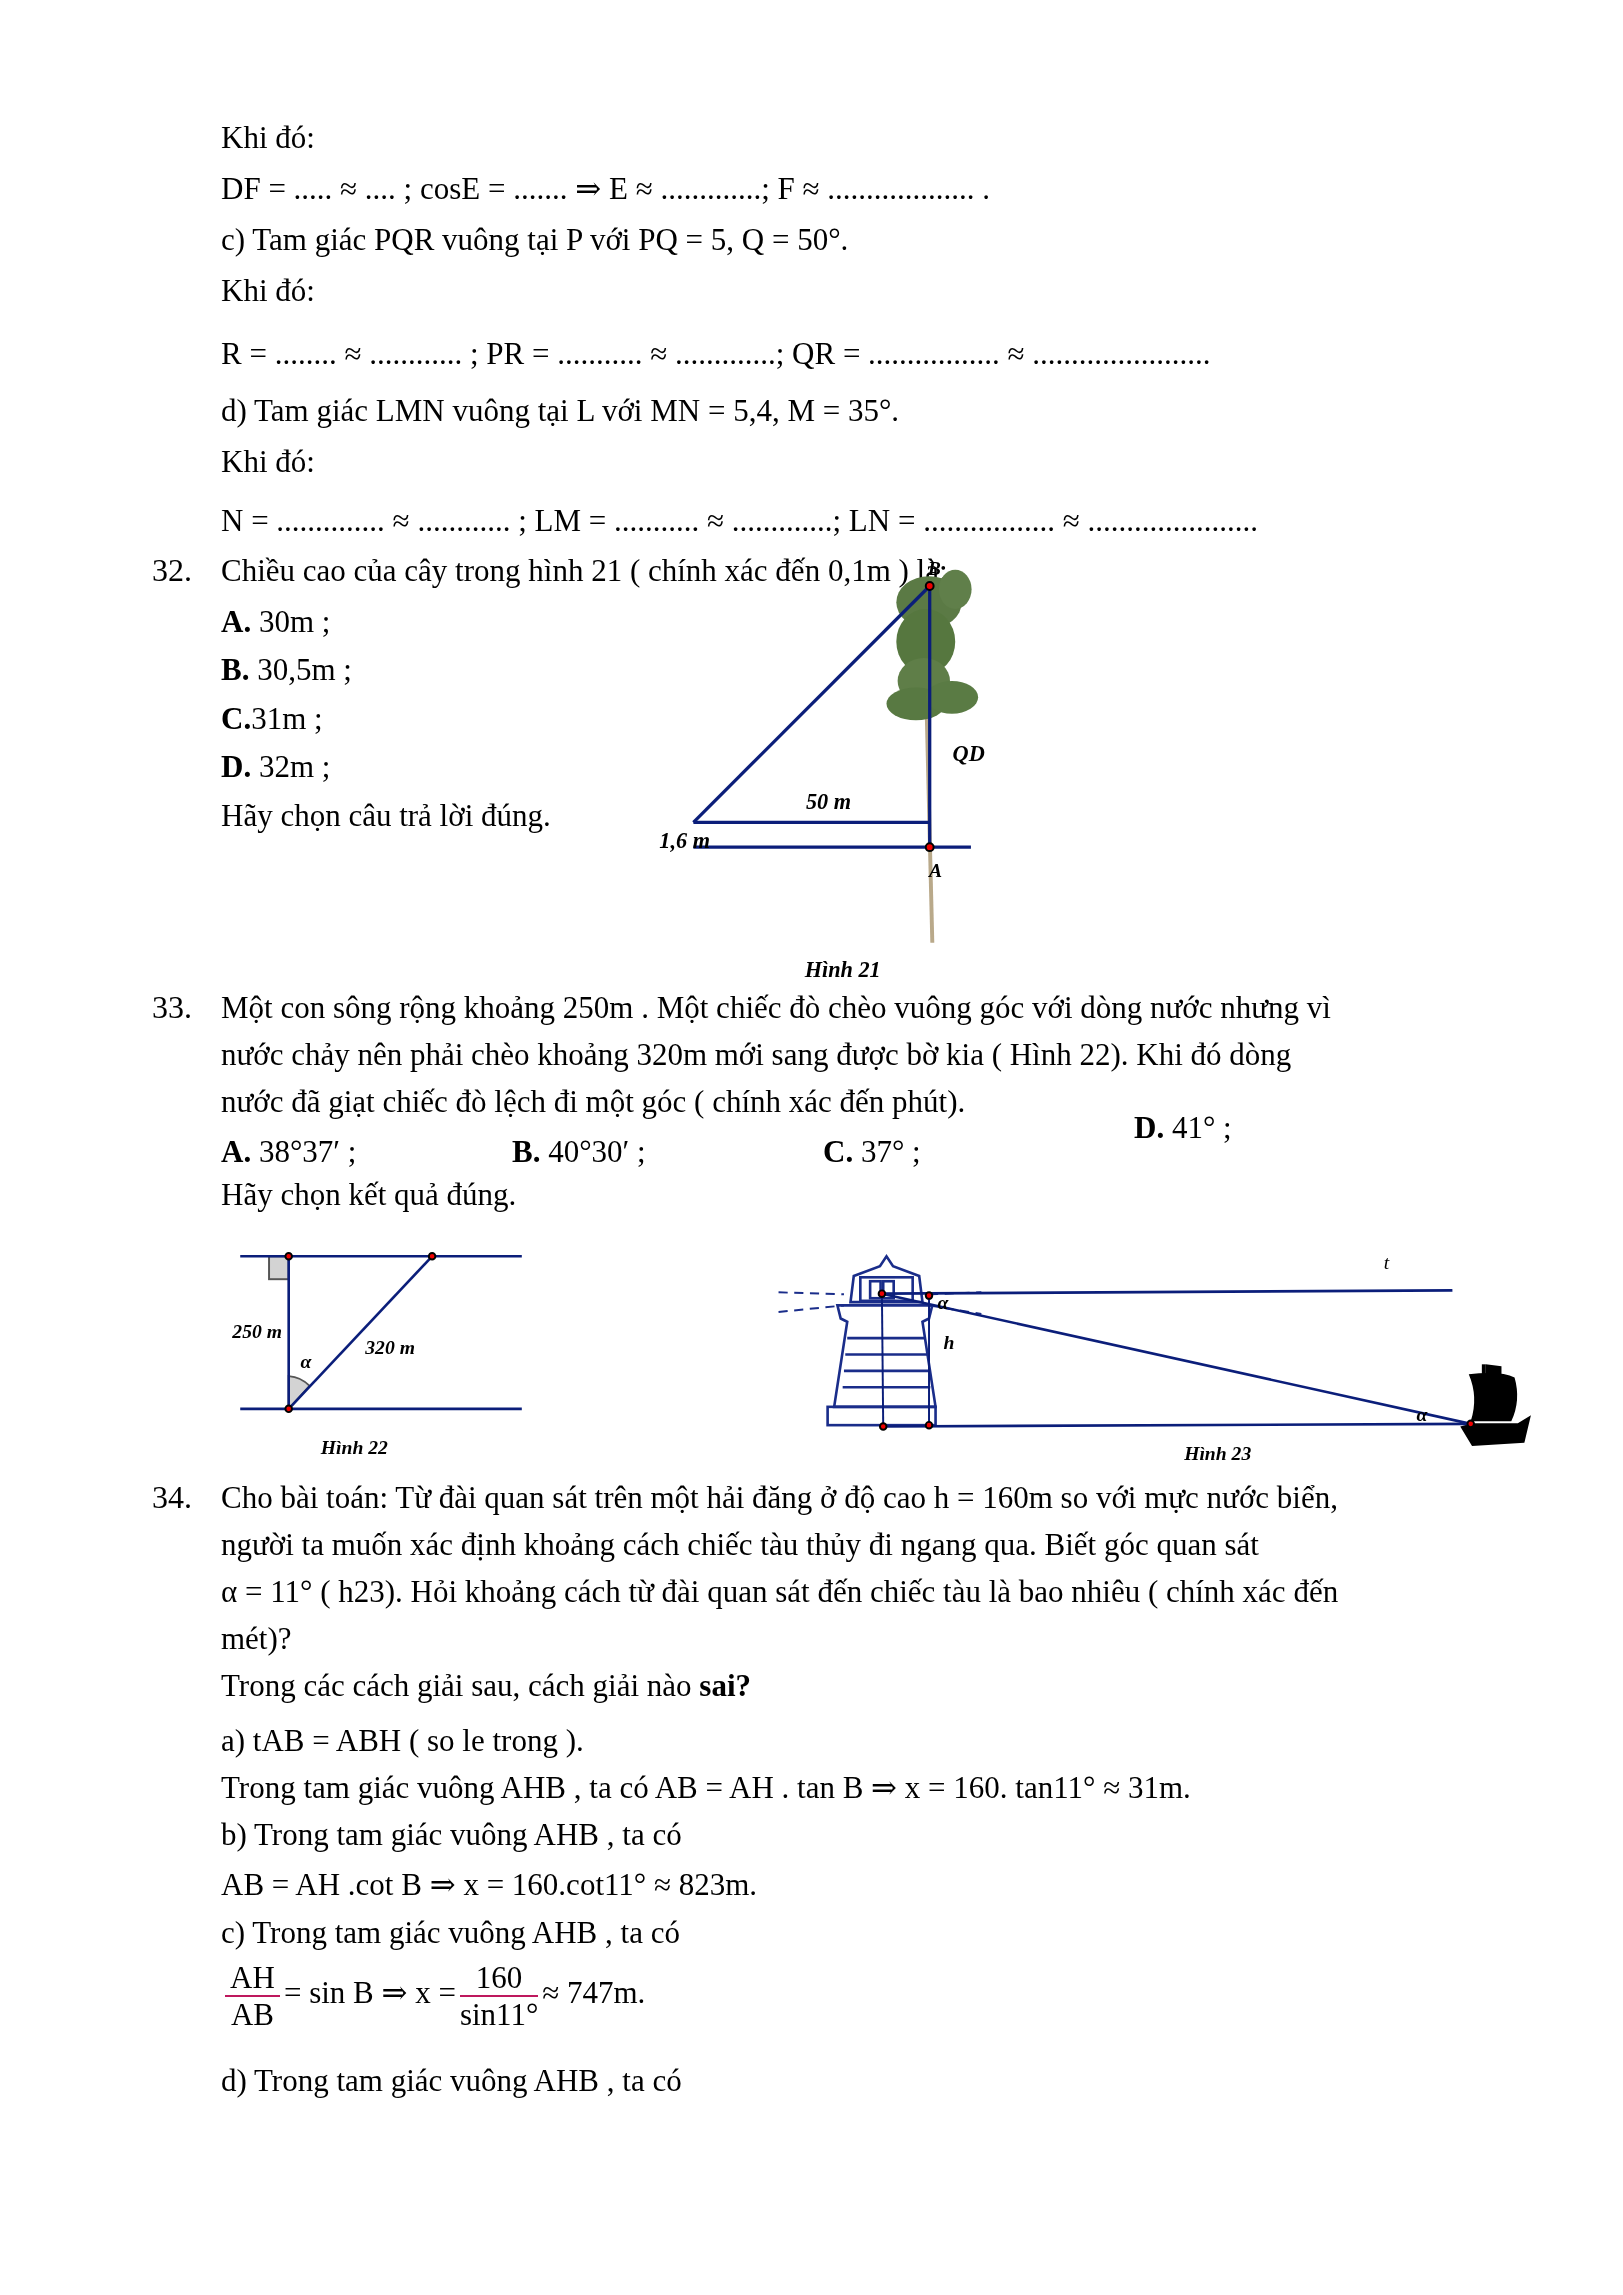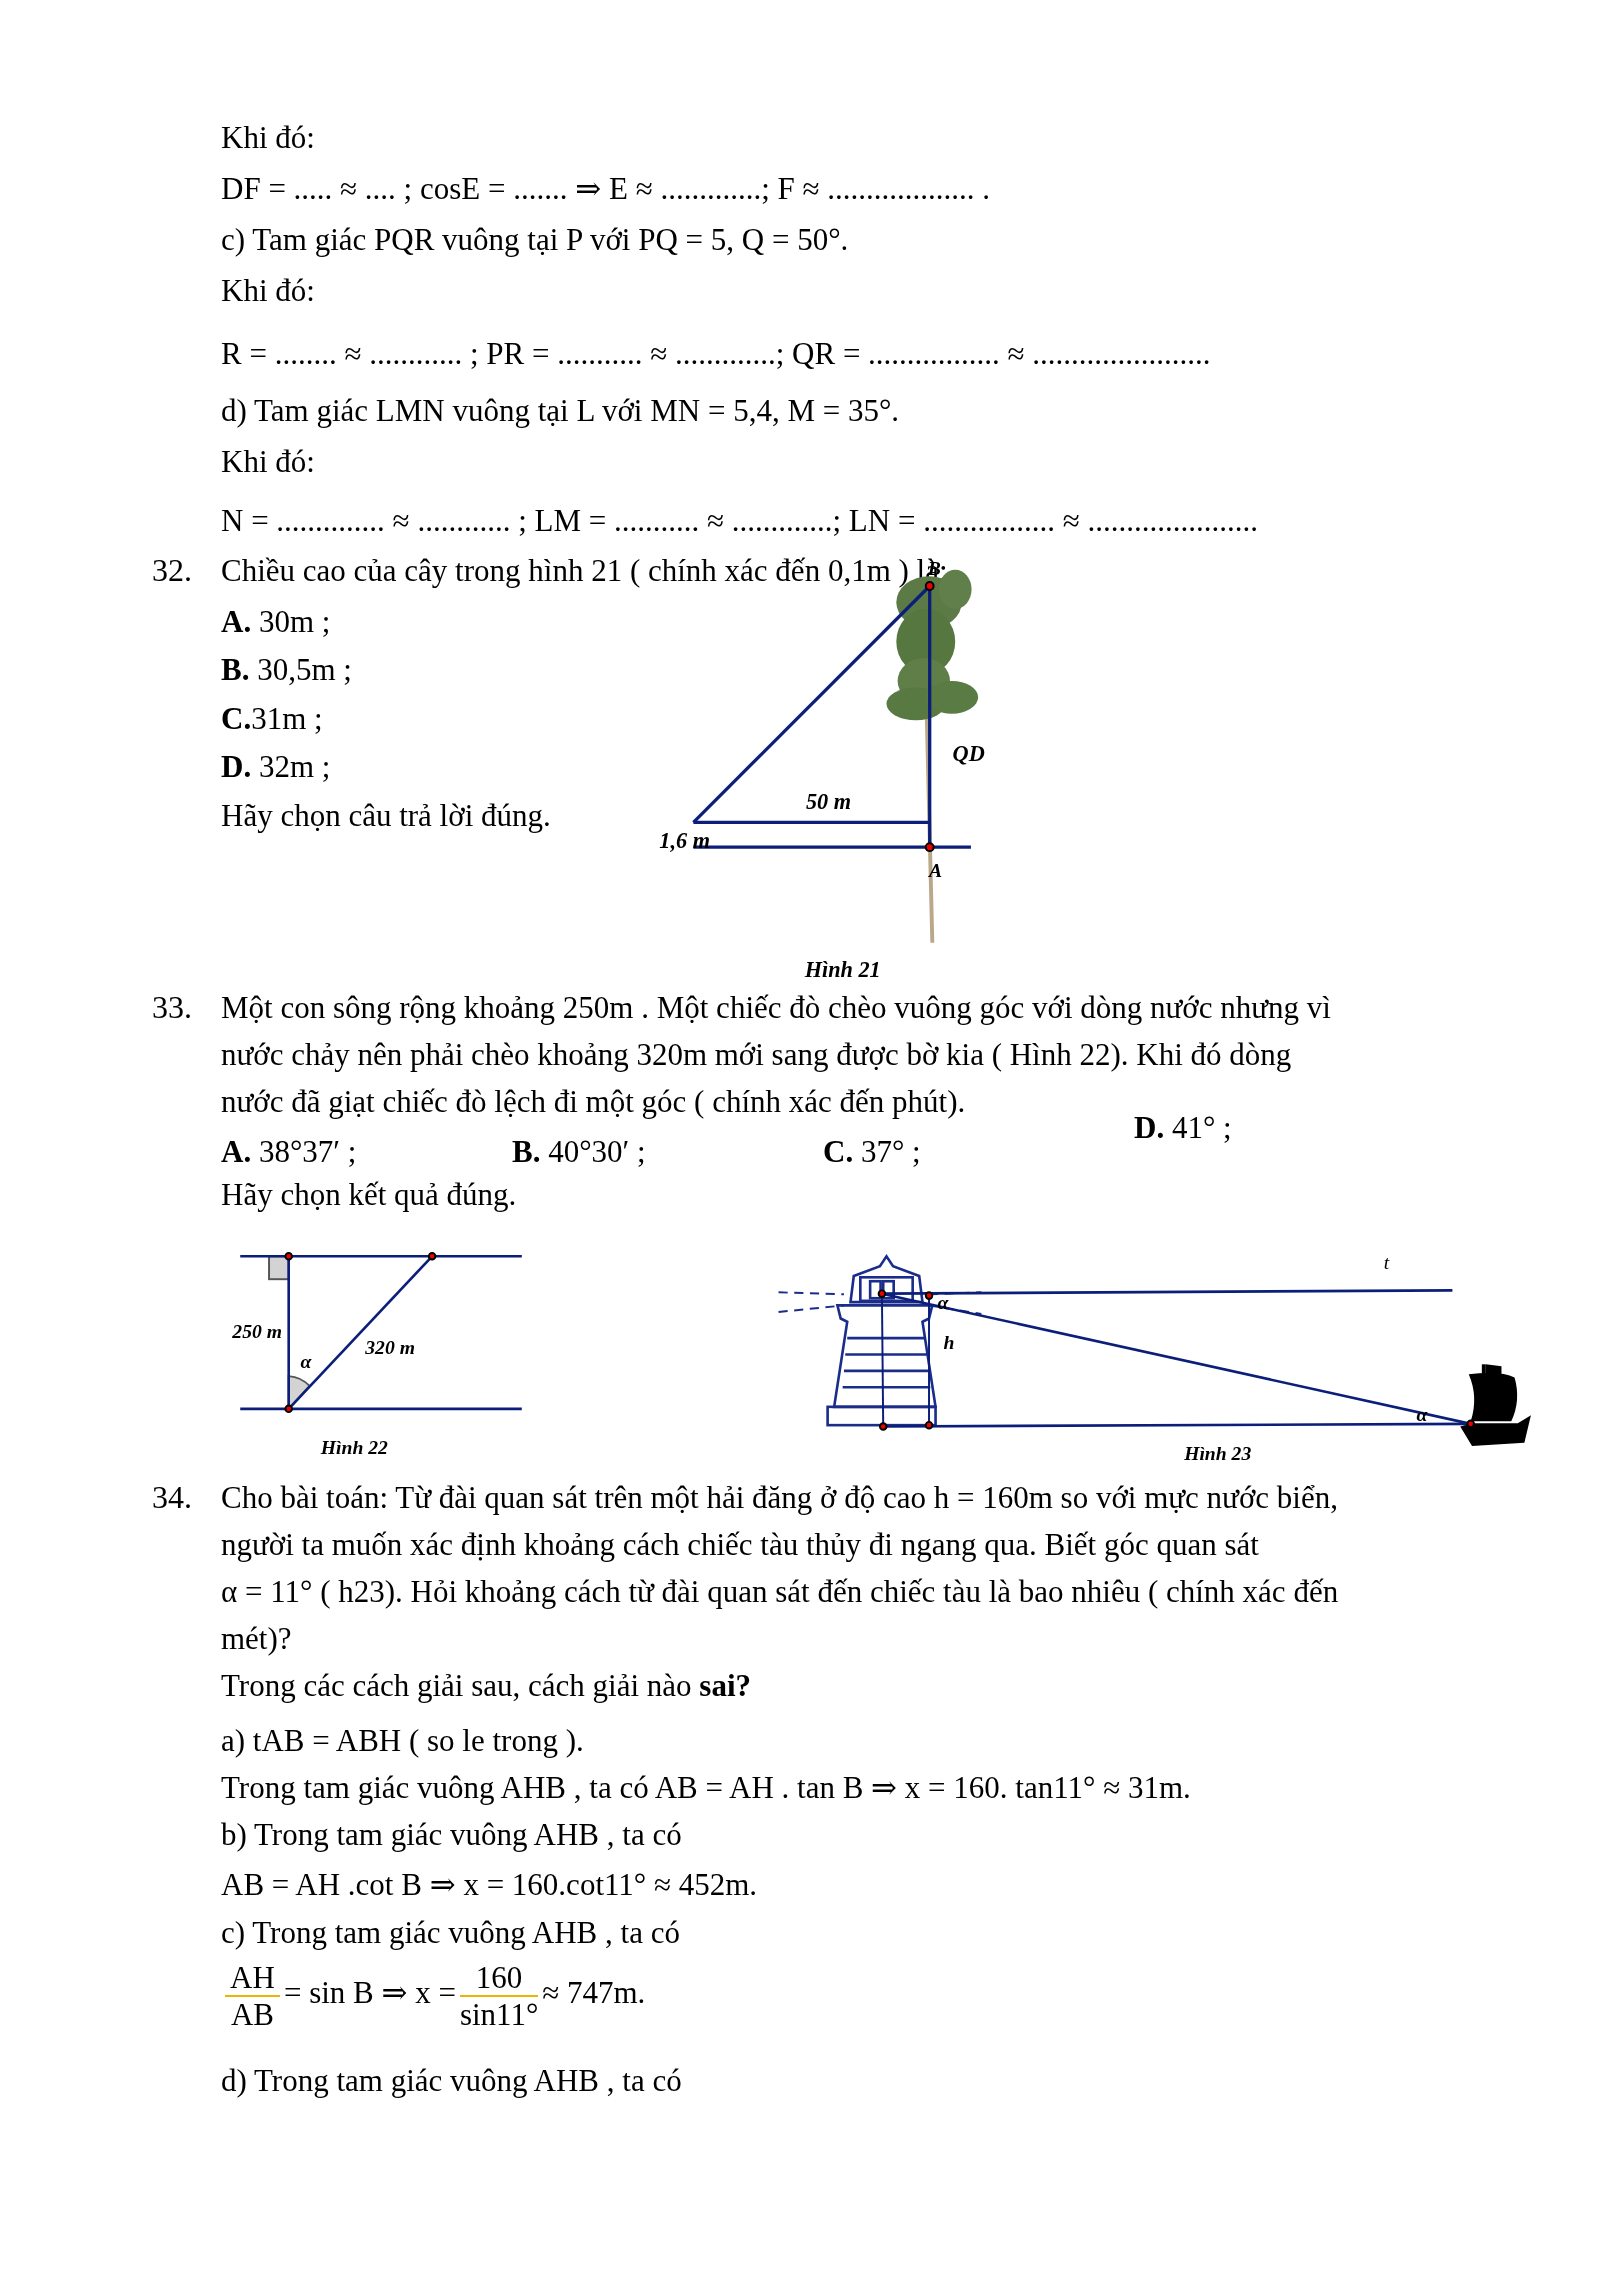--- a/index.html
+++ b/index.html
@@ -4,21 +4,21 @@
 <style>
   html, body { margin:0; padding:0; background:#fff; }
   body { width:1623px; height:2295px; position:relative; overflow:hidden;
          font-family:"Liberation Serif", "DejaVu Serif", serif; color:#000; }
   .line { position:absolute; left:213px; font-size:31px; line-height:39px; white-space:nowrap;margin-left:8px; }
   .m { }
   .num { position:absolute; left:152px; font-size:32px; font-weight:normal; line-height:39px; }
   .b { font-weight:bold; }
   .fig { position:absolute; }
   .frac { display:inline-block; vertical-align:middle; text-align:center; margin:0 3.9px; }
-  .frac .top { display:block; border-bottom:2px solid #eab308; padding:0 5.2px; line-height:35px; }
+  .frac .top { display:block; border-bottom:2px solid #be185d; padding:0 5.2px; line-height:35px; }
   .frac .bot { display:block; line-height:35px; }
 </style>
 </head>
 <body>
 
 <div class="line" style="top:118px">Khi đó:</div>
 <div class="line m" style="top:169px">DF = ..... ≈ .... ;          cosE = ....... ⇒ E ≈ .............; F ≈ ................... .</div>
 <div class="line" style="top:220px">c) Tam giác PQR vuông tại P với PQ = 5, Q = 50°.</div>
 <div class="line" style="top:271px">Khi đó:</div>
 <div class="line m" style="top:334px">R = ........ ≈ ............ ;      PR = ........... ≈ .............; QR = ................. ≈ .......................</div>
@@ -126,19 +126,19 @@
 
 <div class="num" style="top:1478px">34.</div>
 <div class="line" style="top:1478px">Cho bài toán: Từ đài quan sát trên một hải đăng ở độ cao h = 160m so với mực nước biển,</div>
 <div class="line" style="top:1525px">người ta muốn xác định khoảng cách chiếc tàu thủy đi ngang qua. Biết góc quan sát</div>
 <div class="line" style="top:1572px">α = 11° ( h23). Hỏi khoảng cách từ đài quan sát đến chiếc tàu là bao nhiêu ( chính xác đến</div>
 <div class="line" style="top:1619px">mét)?</div>
 <div class="line" style="top:1666px"><span>Trong các cách giải sau, cách giải nào </span><span class="b">sai?</span></div>
 <div class="line" style="top:1721px">a) tAB = ABH  ( so le trong ).</div>
 <div class="line" style="top:1768px">Trong tam giác vuông AHB , ta có AB = AH . tan B  ⇒  x = 160. tan11° ≈ 31m.</div>
 <div class="line" style="top:1815px">b) Trong tam giác vuông AHB , ta có</div>
-<div class="line" style="top:1865px">AB = AH .cot B  ⇒  x = 160.cot11° ≈ 452m.</div>
+<div class="line" style="top:1865px">AB = AH .cot B  ⇒  x = 160.cot11° ≈ 823m.</div>
 <div class="line" style="top:1913px">c) Trong tam giác vuông AHB , ta có</div>
 <div class="line" style="top:1960px;line-height:normal">
   <span class="frac"><span class="top m">AH</span><span class="bot m">AB</span></span><span>= sin B  ⇒  x =</span><span class="frac"><span class="top">160</span><span class="bot">sin11°</span></span><span>≈ 747m.</span>
 </div>
 <div class="line" style="top:2061px">d) Trong tam giác vuông AHB , ta có</div>
 
 
 </body></html>

